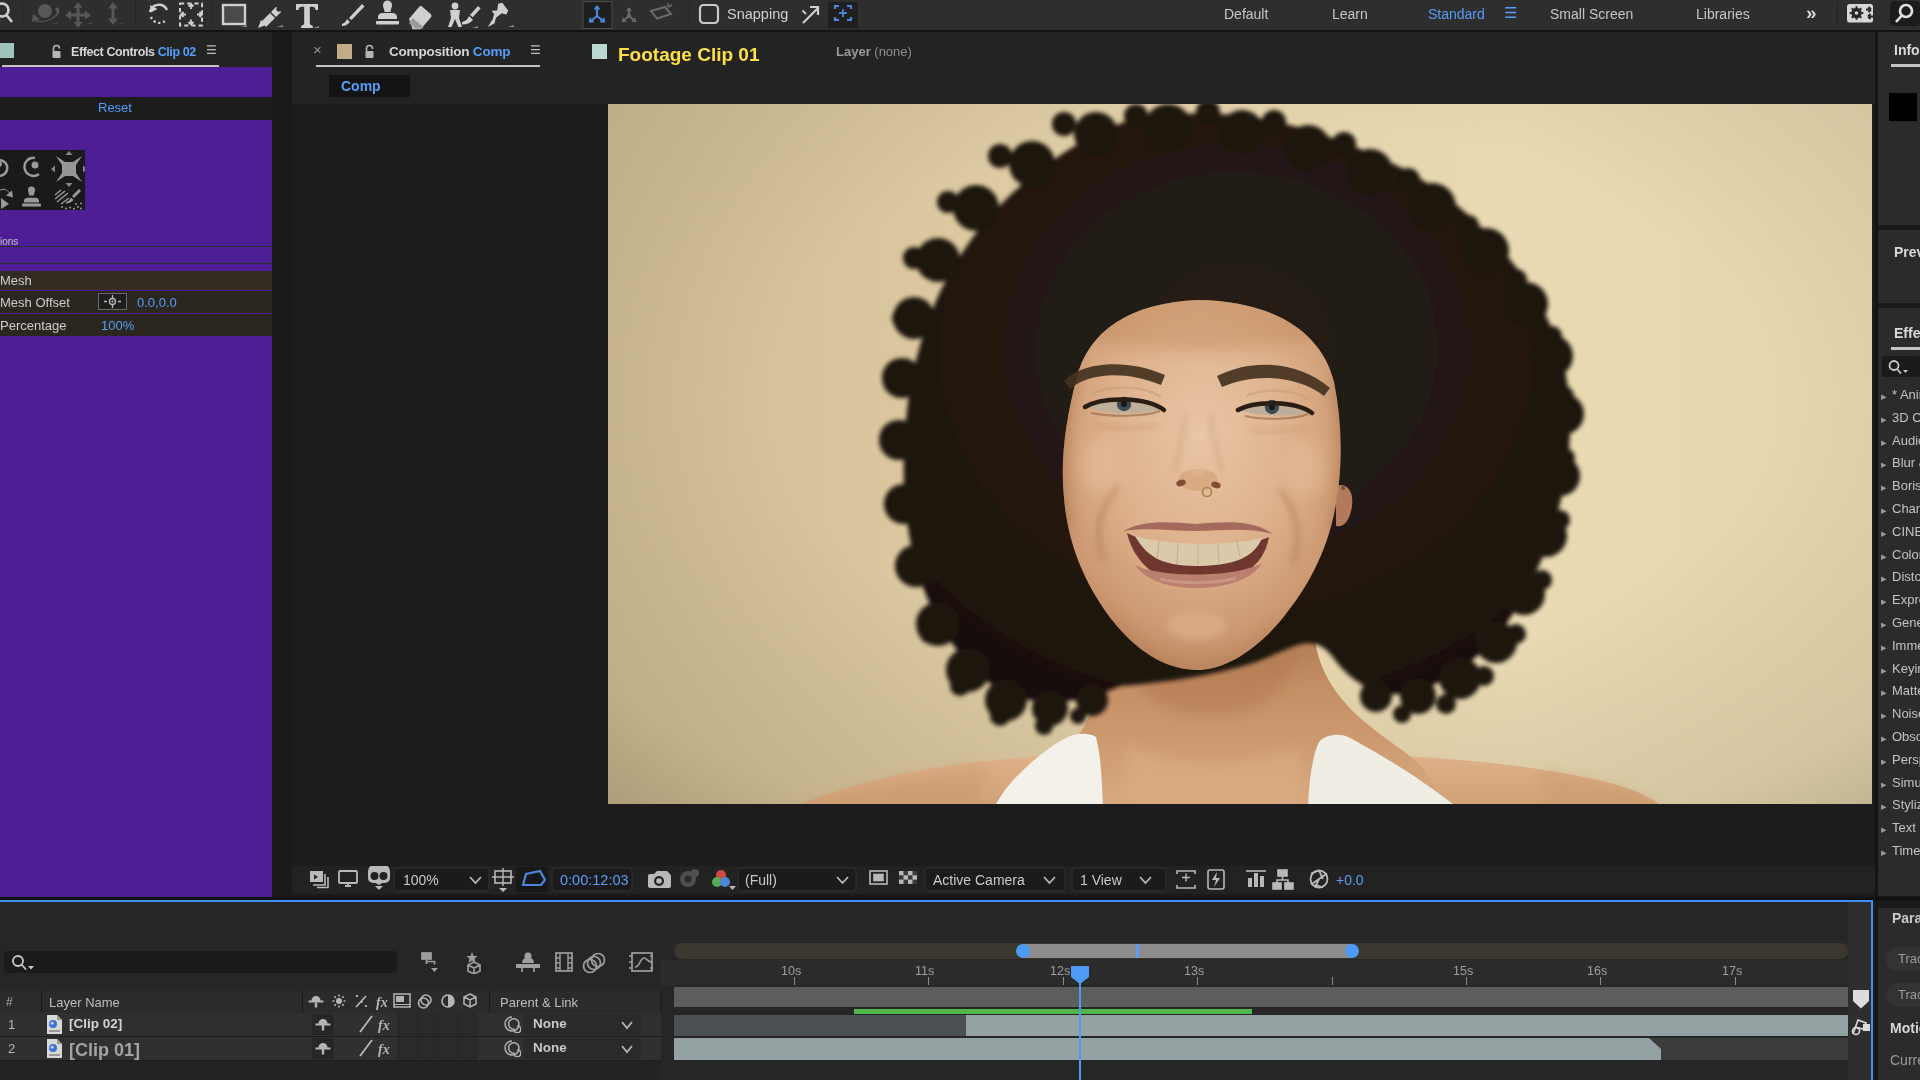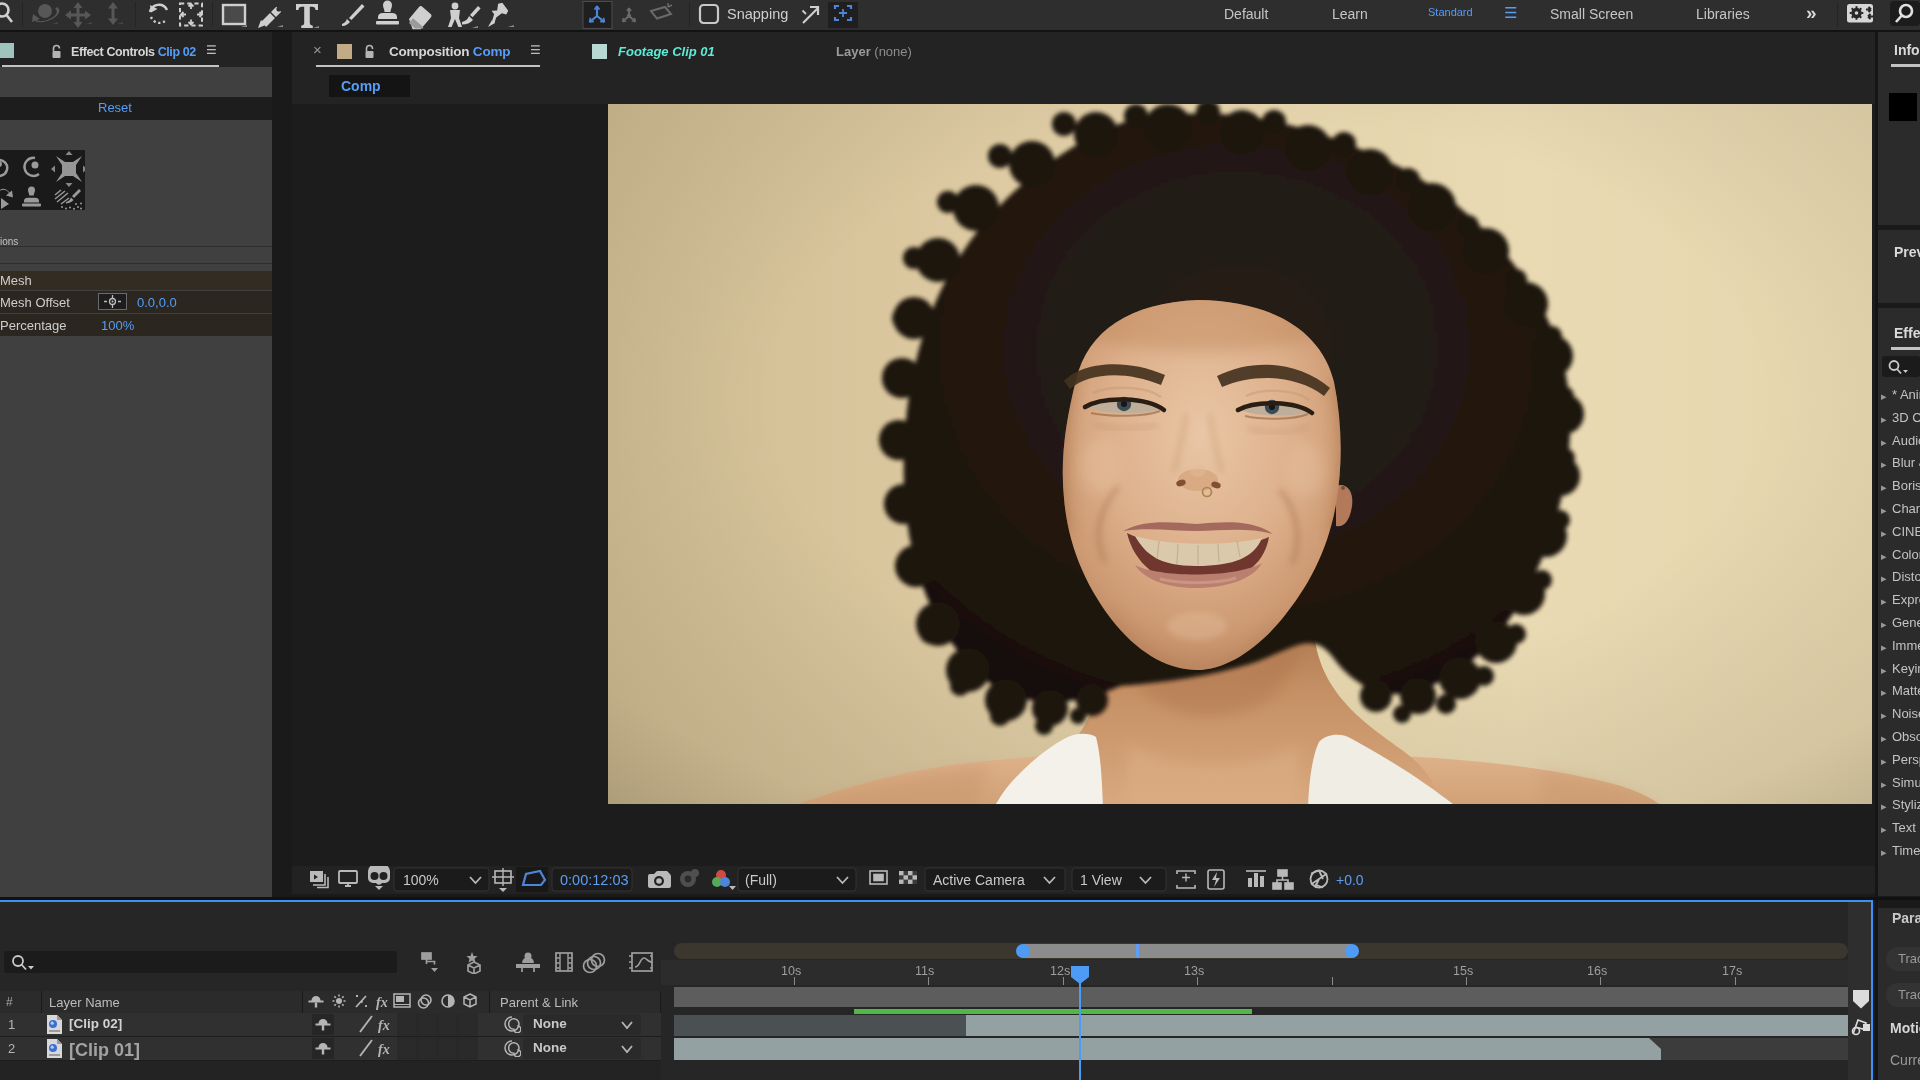--- a/index.html
+++ b/index.html
@@ -127,21 +127,21 @@
       </g>
 
       <rect x="828" y="2" width="30" height="26" fill="#1f1f1f"></rect>
       <g stroke="#4d86d8" stroke-width="2.2" fill="none">
         <path d="M835,9 l0,-3 4,0 m8,0 l4,0 0,3 m0,8 l0,3 -4,0 m-8,0 l-4,0 0,-3"></path>
         <path d="M839,13 l8,0 m-4,-4 l0,8" stroke-width="1.8"></path>
       </g>
     </svg>
     <div class="txt" style="left:1224px;top:6px;font-size:14px;color:#c6c6c6;">Default</div>
     <div class="txt" style="left:1332px;top:6px;font-size:14px;color:#c6c6c6;">Learn</div>
-    <div class="txt" style="left:1428px;top:6px;font-size:11px;color:#559df8;">Standard</div>
+    <div class="txt" style="left:1428px;top:6px;font-size:14px;color:#559df8;">Standard</div>
     <div class="txt" style="left:1504px;top:4px;font-size:15px;color:#559df8;">☰</div>
     <div class="txt" style="left:1550px;top:6px;font-size:14px;color:#c6c6c6;">Small Screen</div>
     <div class="txt" style="left:1696px;top:6px;font-size:14px;color:#c6c6c6;">Libraries</div>
     <div class="txt" style="left:1806px;top:2px;font-size:19px;font-weight:bold;color:#d8d8d8;">»</div>
     <svg class="abs" style="left:1837px;top:0" width="83" height="30" viewBox="0 0 83 30">
       <rect x="0" y="2" width="1" height="25" fill="#242424"></rect>
       <rect x="10" y="4" width="26" height="18.5" rx="2.5" fill="#d6d6d6"></rect>
       <g fill="#262626">
         <circle cx="19.5" cy="13" r="5.2"></circle>
         <circle cx="19.5" cy="13" r="1.8" fill="#d6d6d6"></circle>
@@ -153,21 +153,21 @@
       </g>
       <rect x="53" y="1" width="30" height="25" rx="4" fill="#1c1c1c"></rect>
       <g stroke="#e0e0e0" stroke-width="2.6" fill="none">
         <circle cx="69" cy="11" r="6"></circle>
           <path d="M64.8,15.5 L59,22"></path>
       </g>
     </svg>
   </div>
   <div class="abs" style="left:0;top:30px;width:1920px;height:2px;background:#131313;"></div>
 
-  <div class="abs" id="leftpanel" style="left:0;top:32px;width:272px;height:865px;background:#404040;">
+  <div class="abs" id="leftpanel" style="left:0;top:32px;width:272px;height:865px;background:#4c1d95;">
 
     <div class="abs" style="left:0;top:0;width:272px;height:35px;background:#232323;"></div>
     <div class="abs" style="left:0;top:11px;width:14px;height:15px;background:#9fc3bd;"></div>
     <svg class="abs" style="left:50px;top:12px" width="13" height="15" viewBox="0 0 13 15">
       <path d="M3.5,7 v-2.5 a3,3 0 0 1 6,0" fill="none" stroke="#b5b5b5" stroke-width="1.6"></path>
       <rect x="2.5" y="7" width="8" height="7" rx="1" fill="#b5b5b5"></rect>
     </svg>
     <div class="txt" style="left:71px;top:13px;font-size:12.5px;font-weight:bold;letter-spacing:-0.4px;color:#d6d6d6;">Effect Controls <span style="color:#559df8;">Clip 02</span></div>
     <div class="txt" style="left:206px;top:11px;font-size:12px;color:#bdbdbd;">☰</div>
     <div class="abs" style="left:2px;top:33px;width:217px;height:2px;background:#c3c3c3;"></div>
@@ -241,21 +241,21 @@
     <div class="txt" style="left:21px;top:9px;font-size:15px;color:#969696;">×</div>
     <div class="abs" style="left:45px;top:12px;width:15px;height:15px;background:#c3ab88;"></div>
     <svg class="abs" style="left:71px;top:12px" width="13" height="15" viewBox="0 0 13 15">
       <path d="M3.5,7 v-2.5 a3,3 0 0 1 6,0 v0.5" fill="none" stroke="#b5b5b5" stroke-width="1.6"></path>
       <rect x="2.5" y="7" width="8" height="7" rx="1" fill="#b5b5b5"></rect>
     </svg>
     <div class="txt" style="left:97px;top:12px;font-size:13.5px;font-weight:bold;letter-spacing:-0.2px;color:#d6d6d6;">Composition <span style="color:#559df8;">Comp</span></div>
     <div class="txt" style="left:238px;top:11px;font-size:12px;color:#bdbdbd;">☰</div>
     <div class="abs" style="left:24px;top:33px;width:224px;height:2px;background:#c3c3c3;"></div>
     <div class="abs" style="left:300px;top:12px;width:15px;height:15px;background:#b9d8d2;"></div>
-    <div class="txt" style="left:326px;top:12px;font-size:13px;font-weight:bold;color:#5eead4;font-style:italic;">Footage Clip 01</div>
+    <div class="txt" style="left:326px;top:12px;font-size:19px;font-weight:bold;color:#fde047;">Footage Clip 01</div>
     <div class="txt" style="left:530px;top:12px;font-size:13px;font-weight:bold;color:#9a9a9a;padding-left:14px;">Layer <span style="font-weight:normal;color:#8d8d8d;">(none)</span></div>
 
     <div class="abs" style="left:37px;top:43px;width:81px;height:22px;background:#141414;"></div>
     <div class="txt" style="left:49px;top:46px;font-size:14px;font-weight:bold;color:#559df8;">Comp</div>
 
     <div class="abs" style="left:0;top:72px;width:1583px;height:762px;background:#1c1c1c;"></div>
 
     <div class="abs" id="photo" style="left:316px;top:72px;width:1264px;height:700px;overflow:hidden;">
       <svg width="1264" height="700" viewBox="0 0 1264 700">
         <defs>

